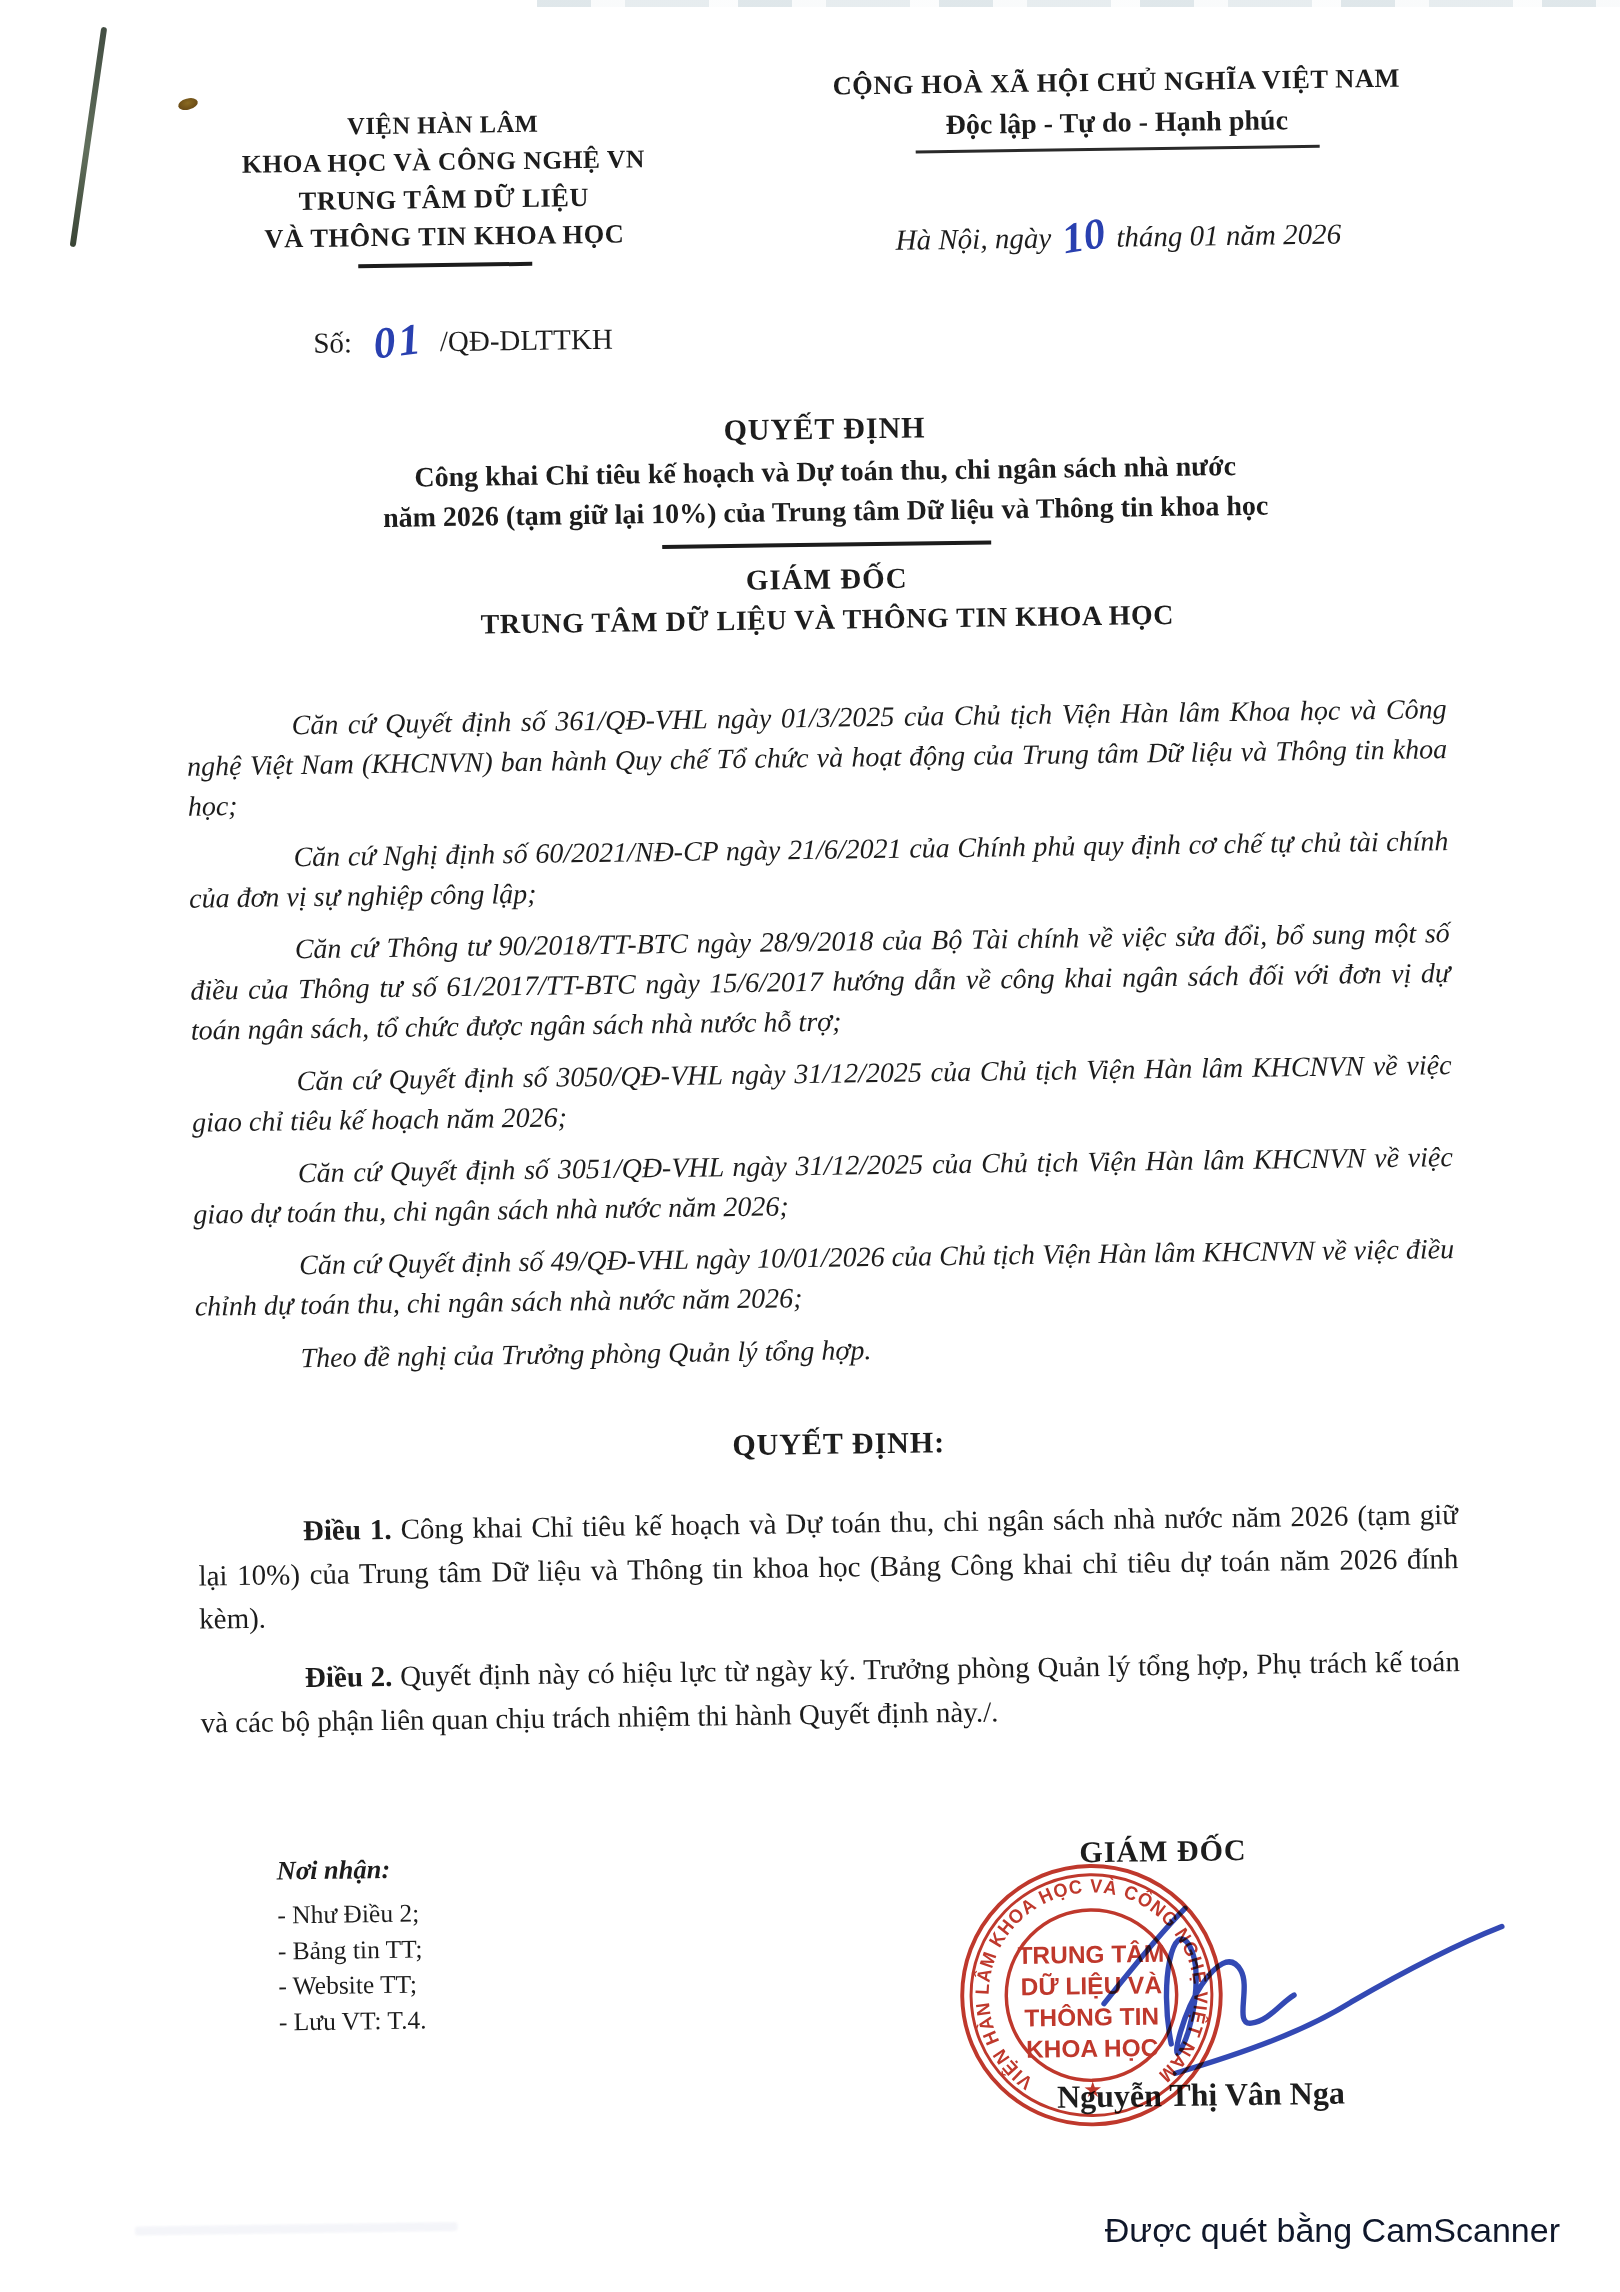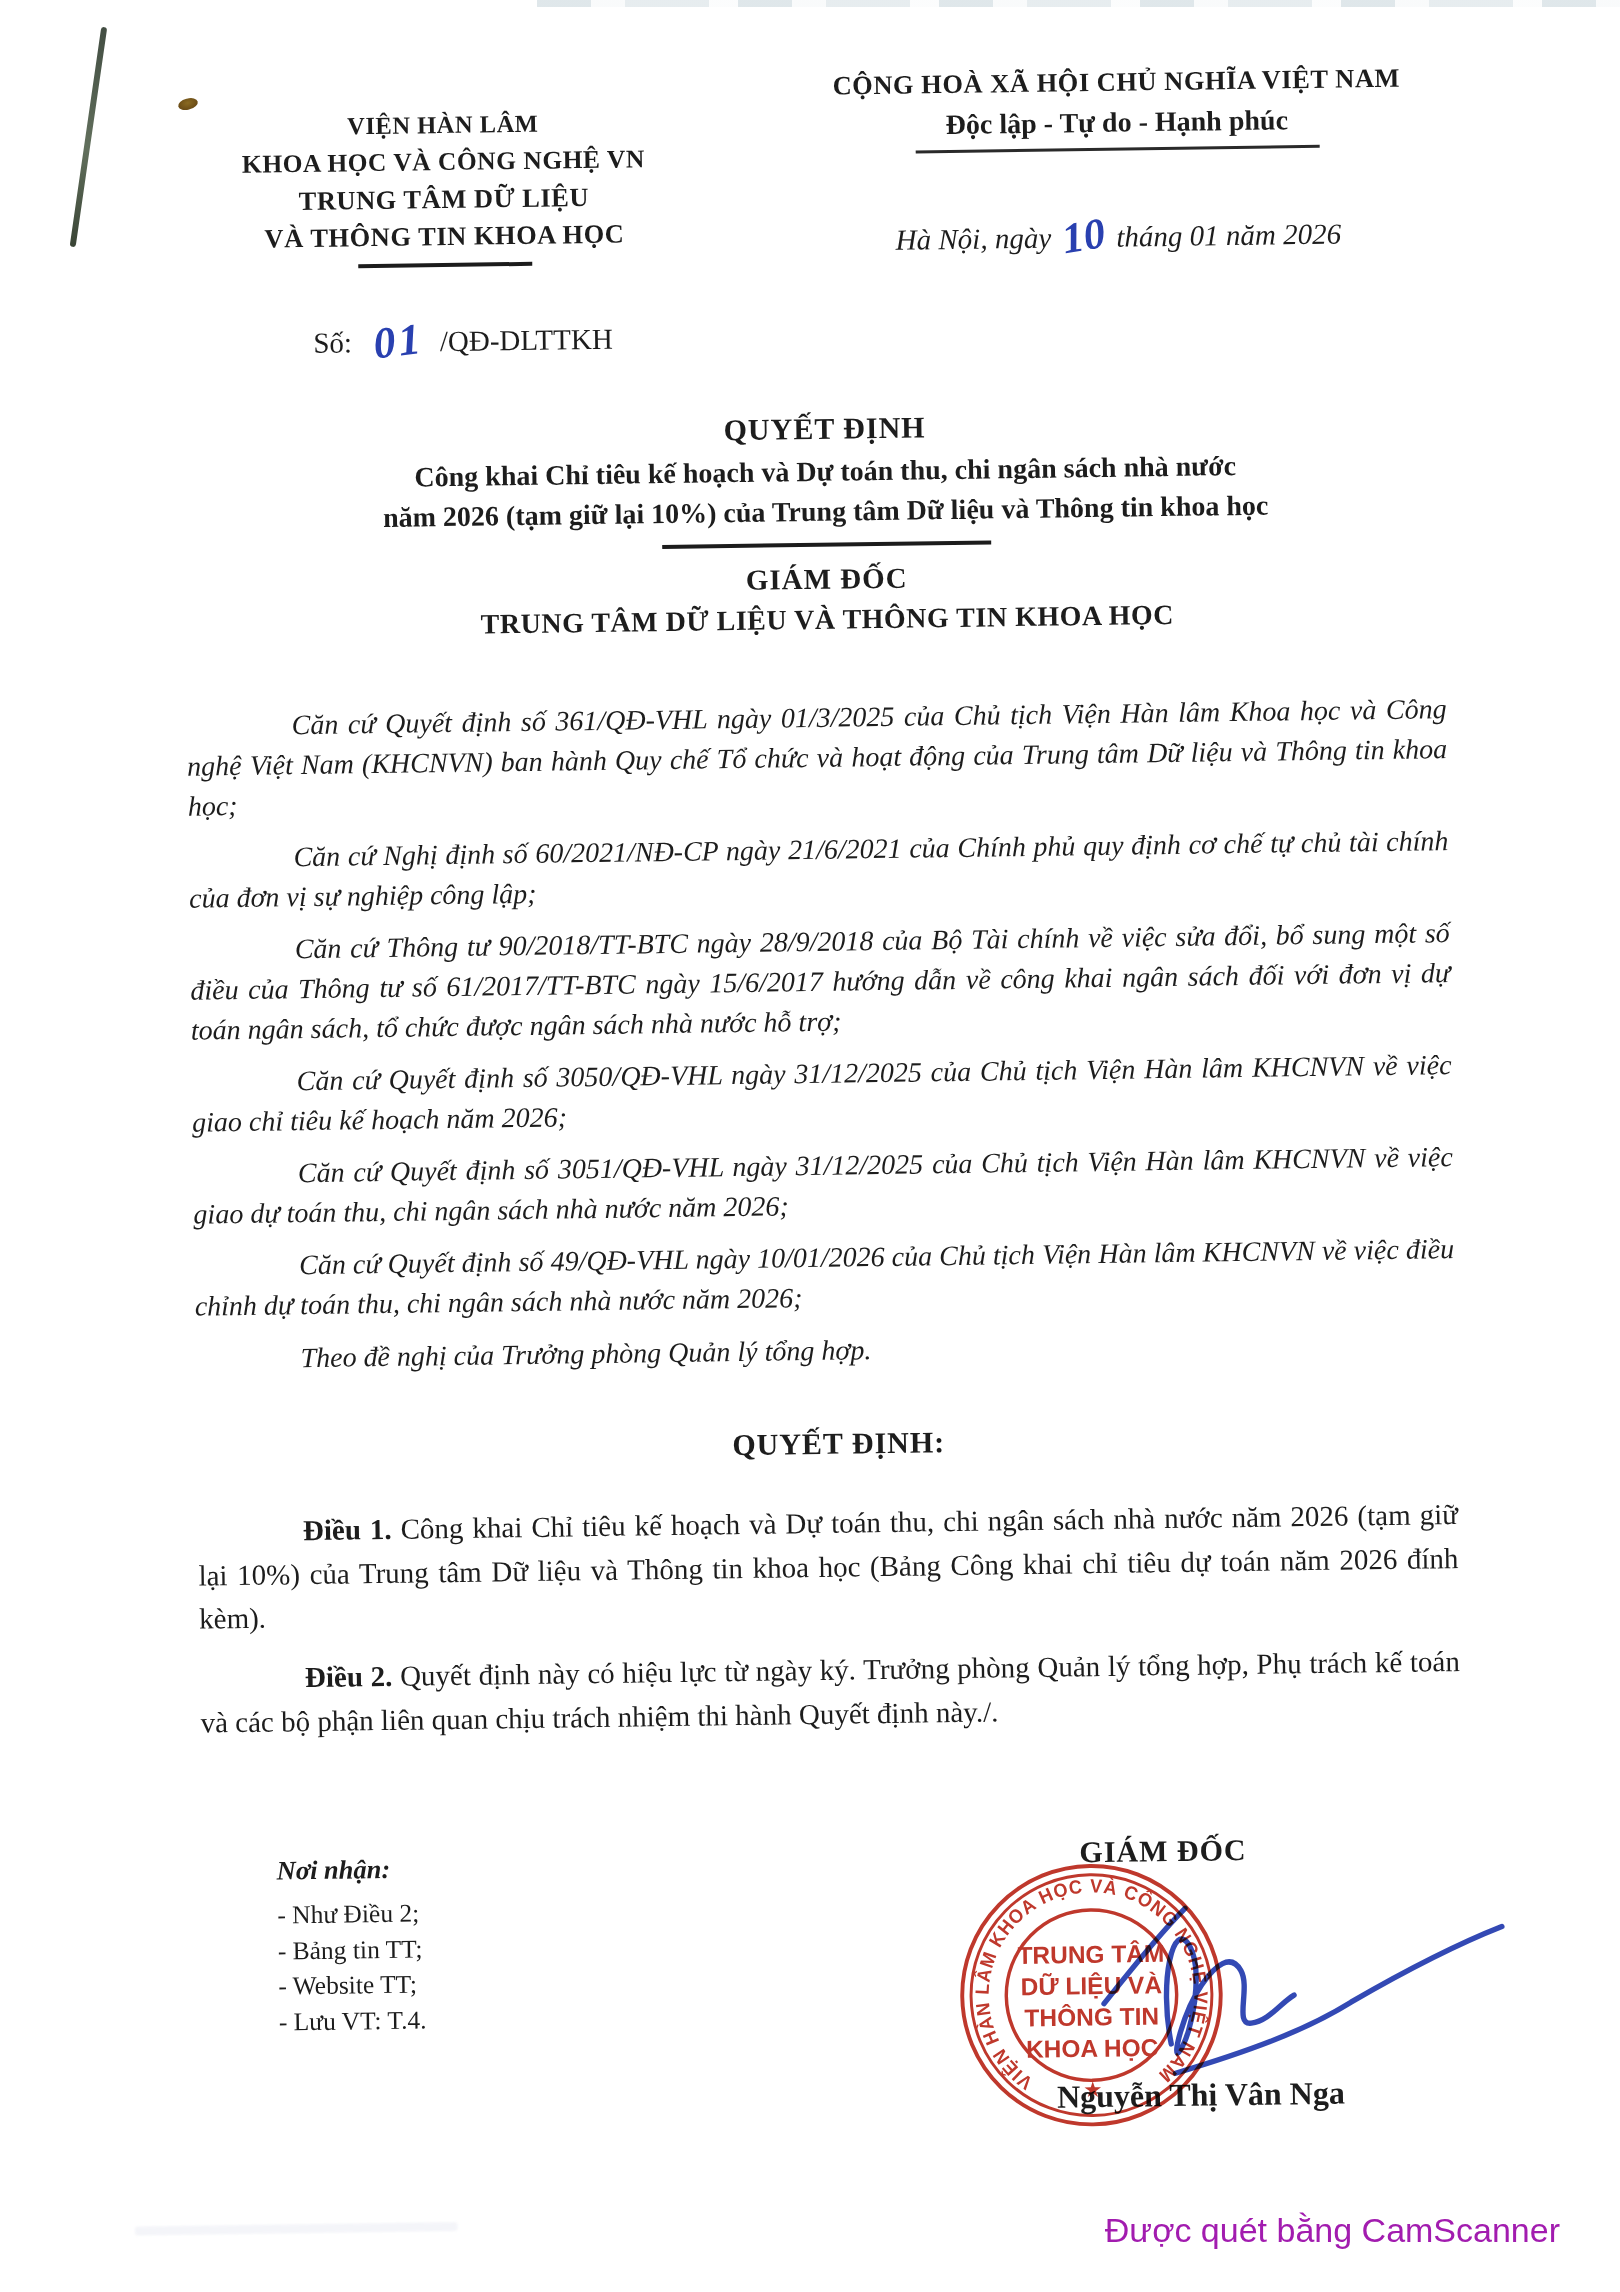--- a/index.html
+++ b/index.html
@@ -74,21 +74,21 @@
 
   .sig-role { position:absolute; left:990px; top:1839px; width:323px; text-align:center;
     font-size:30px; font-weight:bold; letter-spacing:1px; }
   .sig-name { position:absolute; left:980px; top:2082px; width:412px; text-align:center;
     font-size:32px; font-weight:bold; }
   .stamp { position:absolute; left:938px; top:1859px; mix-blend-mode:multiply; }
   .stamp text { font-family:"Liberation Sans","DejaVu Sans",sans-serif; font-weight:bold; }
   .autograph { position:absolute; left:1063px; top:1892px; mix-blend-mode:multiply; }
 
   .watermark { position:absolute; right:60px; top:2211px;
-    font-family:"Liberation Sans","DejaVu Sans",sans-serif; font-size:34px; color:#a21caf; }
+    font-family:"Liberation Sans","DejaVu Sans",sans-serif; font-size:34px; color:#0f172a; }
 </style>
 </head>
 <body>
 
 <div class="page">
 
   <div class="scan-strip"></div>
 
   <div class="doc">
 

